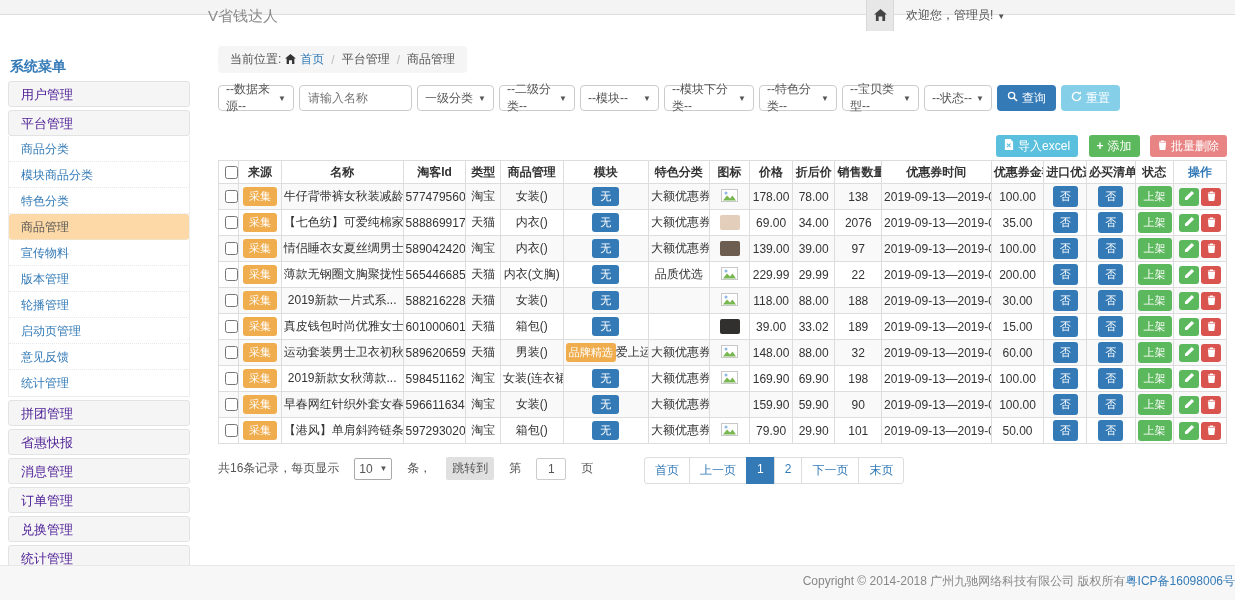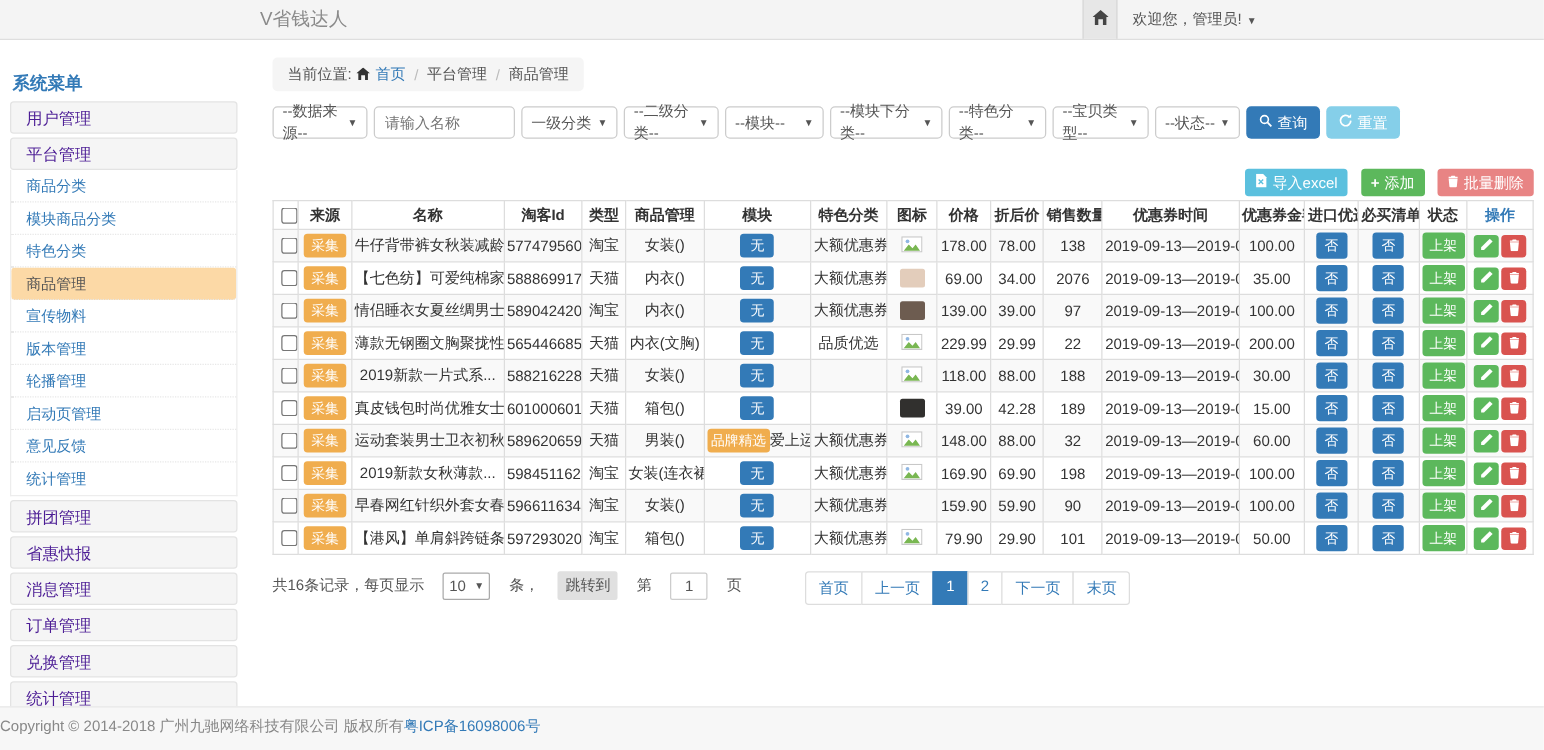--- a/index.html
+++ b/index.html
@@ -1,19 +1,19 @@
 <!DOCTYPE html>
 <html><head>
 <meta charset="utf-8">
 <style>
   * { box-sizing: border-box; }
   html,body { margin:0; padding:0; width:1235px; height:600px; overflow:hidden;
     font-family:"Liberation Sans", sans-serif; background:#fff; }
   
-  .topbar { position:absolute; top:0; left:0; width:1235px; height:32px; background:#f4f4f4; border-bottom:1px solid #dedede; z-index:6;}
+  .topbar { position:absolute; top:0; left:0; width:1235px; height:15px; background:#f4f4f4; border-bottom:1px solid #dedede; z-index:6;}
   .brand { position:absolute; left:208px; top:0; line-height:32px; font-size:15px; color:#8a8a8a; }
   .home-box { position:absolute; left:866px; top:0; width:28px; height:31px; background:#e7e7e7; border-left:1px solid #d8d8d8; border-right:1px solid #d8d8d8; display:flex; align-items:center; justify-content:center; cursor:pointer;}
   .welcome { position:absolute; left:906px; top:0; line-height:31px; font-size:12px; color:#555; cursor:pointer;}
   .welcome .caret-s { font-size:8px; color:#555; margin-left:4px;}
   
   .sidebar { position:absolute; left:8px; top:54px; width:182px; z-index:1;}
   .side-title { color:#337ab7; font-weight:bold; font-size:14px; padding:4px 2px 2px; }
   .side-header { height:26px; line-height:26px; background:#f5f5f5; border:1px solid #e3e3e3; border-radius:3px; padding-left:12px; font-size:13px; color:#4c1d95; margin-top:3px; cursor:pointer; }
   .side-body { border:1px solid #ededed; border-top:none; background:#fff; }
   .side-item { height:26px; line-height:26px; padding-left:12px; font-size:12px; color:#337ab7; border-bottom:1px dotted #e8e8e8; cursor:pointer; }
@@ -57,21 +57,21 @@
   .pager-left { display:inline-flex; align-items:center; gap:15px; }
   .per-select { display:inline-flex; align-items:center; justify-content:space-between; width:38px; height:22px; border:1px solid #aaa; border-radius:2px; background:#fff; padding:0 4px; cursor:pointer;}
   .jump-chip { background:#e0e0e0; color:#555; padding:3px 6px; border-radius:2px; cursor:pointer;}
   .page-input { width:30px; height:22px; border:1px solid #ccc; border-radius:2px; text-align:center; font-size:12px; color:#555;}
   .pages { position:absolute; left:427px; top:0; display:flex; }
   .page-btn { border:1px solid #ddd; padding:4px 10px; color:#337ab7; background:#fff; margin-left:-1px; cursor:pointer; }
   .page-btn:first-child { border-radius:3px 0 0 3px; }
   .page-btn:last-child { border-radius:0 3px 3px 0; }
   .page-btn.active { background:#337ab7; color:#fff; border-color:#337ab7; }
   
-  .footer { position:absolute; left:0; top:565px; width:1235px; height:35px; background:#f7f7f7; border-top:1px solid #e7e7e7; text-align:left; font-size:12px; color:#888; line-height:30px; z-index:10;}
+  .footer { position:absolute; left:0; top:565px; width:1235px; height:35px; background:#f7f7f7; border-top:1px solid #e7e7e7; text-align:right; font-size:12px; color:#888; line-height:30px; z-index:10;}
   .footer a { color:#337ab7; text-decoration:none; }
 </style>
 </head>
 <body>
 
 <div class="topbar">
   <span class="brand">V省钱达人</span>
   <span class="home-box">
     <span>
       <svg width="13" height="12" viewBox="0 0 14 13">
@@ -408,21 +408,21 @@
           <td><input type="checkbox" style=""></td>
           <td><span class="badge-src">采集</span></td>
           <td>真皮钱包时尚优雅女士...</td>
           <td>601000601341</td>
           <td>天猫</td>
           <td>箱包()</td>
           <td><span class="badge-none">无</span></td>
           <td></td>
           <td><span class="thumb" style="background:#31302e"></span></td>
           <td>39.00</td>
-          <td>42.28</td>
+          <td>33.02</td>
           <td>189</td>
           <td>2019-09-13—2019-09-20</td>
           <td>15.00</td>
           <td><span class="tag-blue">否</span></td>
           <td><span class="tag-blue">否</span></td>
           <td><span class="tag-green">上架</span></td>
           <td><span class="op-wrap">
               <span class="op-btn op-edit">
                 <span><svg width="11" height="11" viewBox="0 0 12 12">
                     <path d="M1 8.5V11h2.5L11 3.5 8.5 1 1 8.5z" fill="#fff"></path>

